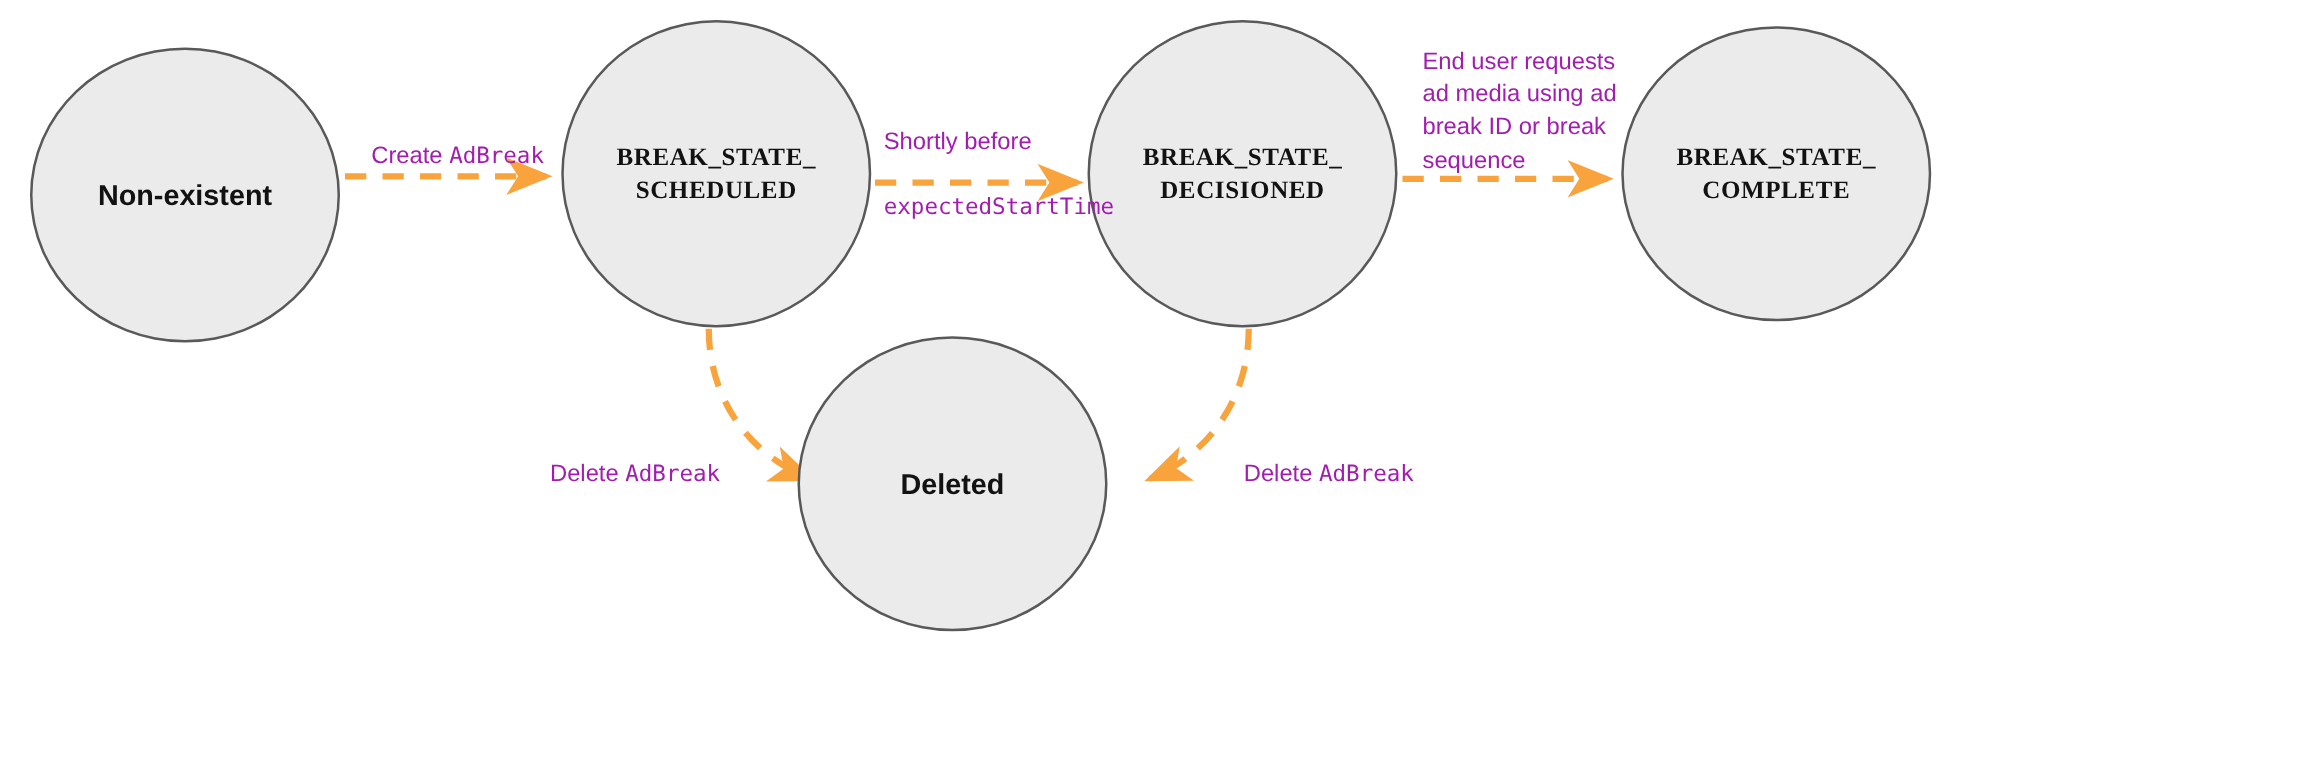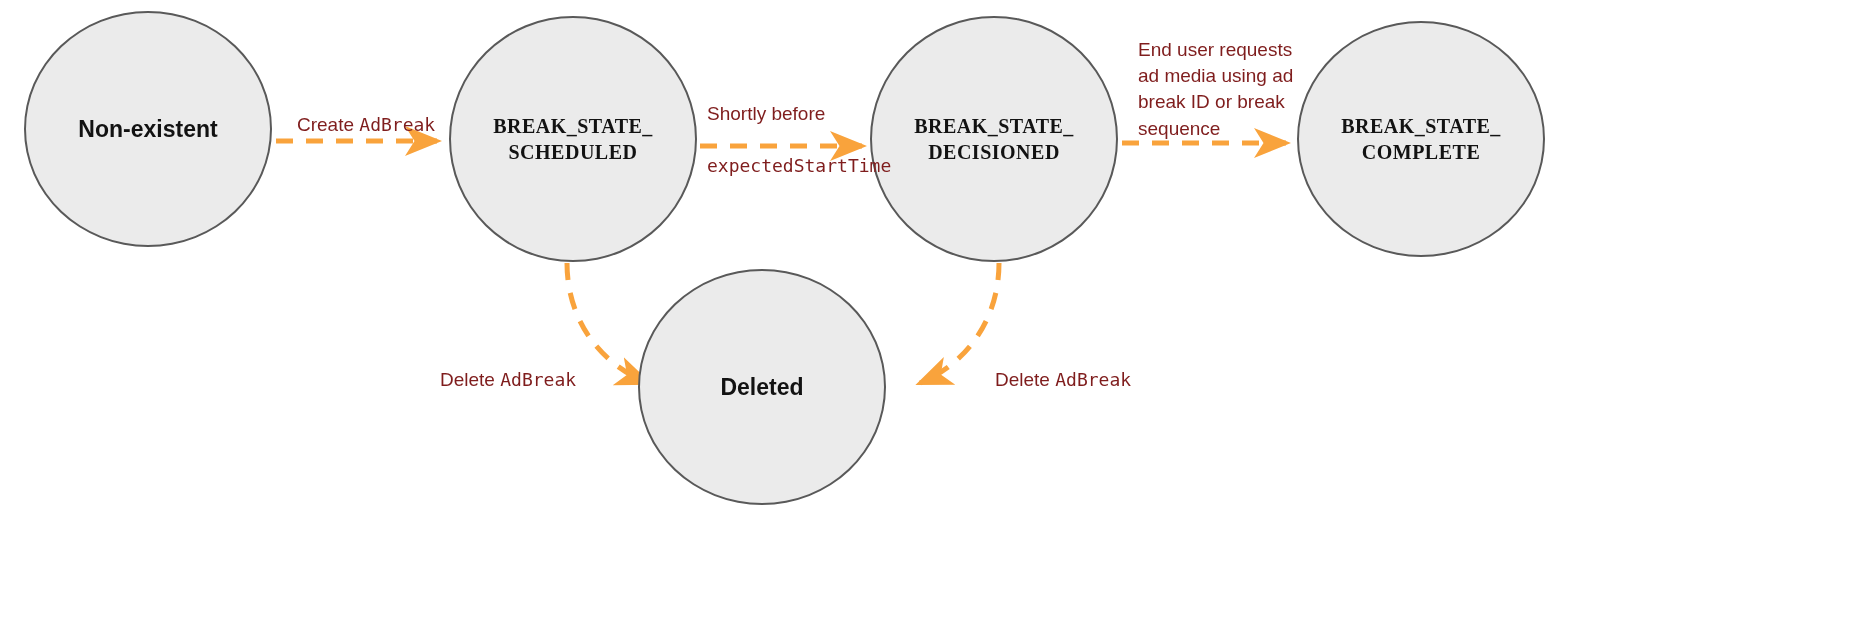--- a/index.html
+++ b/index.html
@@ -48,21 +48,21 @@
     font-size: 20px;
     letter-spacing: 0.5px;
     text-align: center;
   }
   .node-label.sans {
     font-family: "Liberation Sans", sans-serif;
     font-size: 23px;
   }
   .edge-label {
     position: absolute;
-    color: #7f1d1d;
+    color: #a21caf;
     font-size: 19px;
     line-height: 1.38;
     white-space: pre-line;
   }
   .edge-label .sans-part {
     font-family: "Liberation Sans", sans-serif;
   }
   .edge-label .mono-part {
     font-family: "DejaVu Sans Mono", "Liberation Mono", monospace;
     font-size: 18px;
@@ -97,21 +97,21 @@
 
     <g>
       <path d="M 567 263 C 567 320, 600 364, 648 383" fill="none" stroke="#f9a33c" stroke-width="5" stroke-dasharray="17,13" marker-end="url(#arrowhead)"></path>
     </g>
 
     <g>
       <path d="M 999 263 C 999 320, 966 364, 920 383" fill="none" stroke="#f9a33c" stroke-width="5" stroke-dasharray="17,13" marker-end="url(#arrowhead)"></path>
     </g>
   </svg>
 
-  <div class="state-node" style="left:24px; top:11px; width:248px; height:236px;text-align:right;">
+  <div class="state-node" style="left:24px; top:38px; width:248px; height:236px;text-align:right;">
     <span class="node-label sans">Non-existent</span>
   </div>
 
   <div class="state-node" style="left:449px; top:16px; width:248px; height:246px;">
     <span class="node-label mono">BREAK_STATE_
 SCHEDULED</span>
   </div>
 
   <div class="state-node" style="left:870px; top:16px; width:248px; height:246px;">
     <span class="node-label mono">BREAK_STATE_

